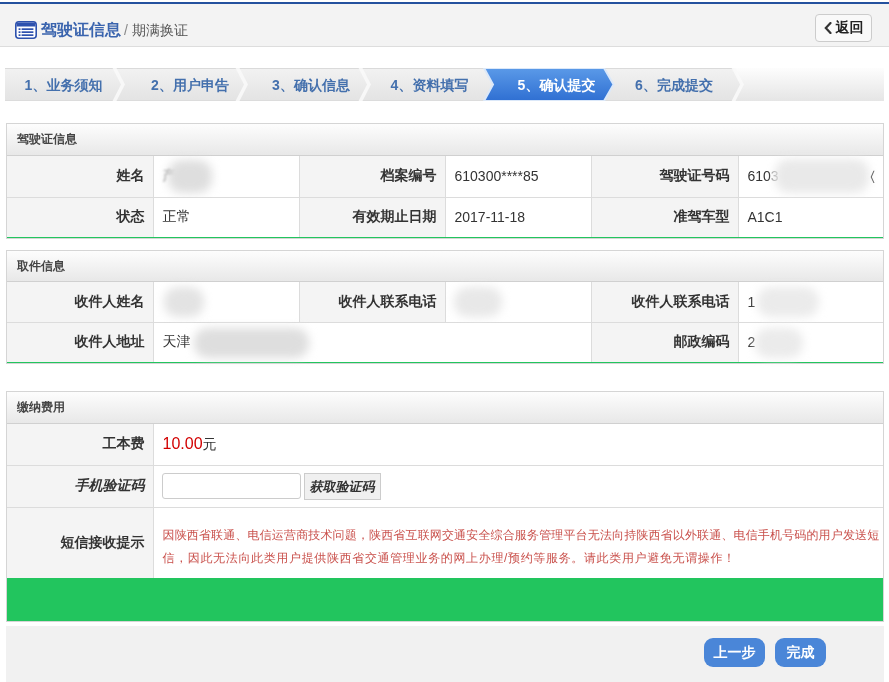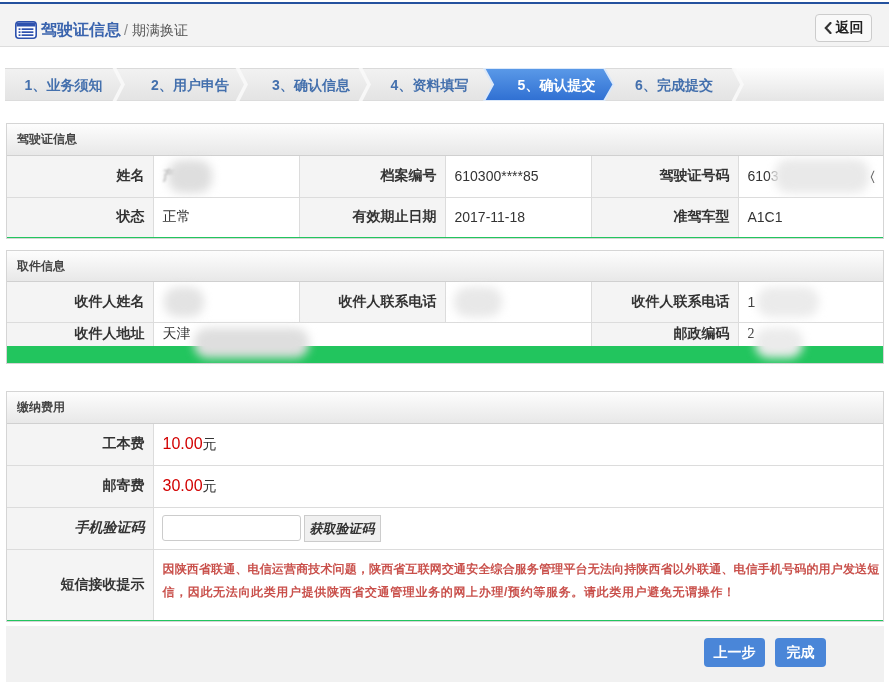--- a/index.html
+++ b/index.html
@@ -20,23 +20,23 @@
 table.grid tr td:last-child { border-right:none; }
 table.grid tr:first-child td { border-top:none; }
 table.grid tr:last-child td { border-bottom:none; }
 td.lbl { background:#f4f4f4; text-align:right; padding-right:8px; font-weight:bold; }
 td.val { background:#fff; padding-left:9px; }
 .blob { position:absolute; background:#dedede; border-radius:14px; filter:blur(5px); }
 .red { color:#d20000; font-weight:normal; font-size:16px; }
 .yuan { color:#333; font-size:14px; font-weight:normal; }
 .vinput { position:absolute; left:8px; top:7px; width:139px; height:26px; border:1px solid #ccc; border-radius:3px; background:#fff; }
 .vbtn { position:absolute; left:150px; top:7px; width:77px; height:27px; background:#f0f0f0; border:1px solid #ccc; font-size:13px; font-weight:bold; color:#333; text-align:center; line-height:25px; }
-table.grid td.warn { font-size:12px; letter-spacing:0.15px; line-height:23px; color:#c9504b; font-weight:bold; vertical-align:top !important; padding-top:8px; }
+table.grid td.warn { font-size:12px; letter-spacing:0.15px; line-height:23px; color:#c9504b; font-weight:normal; vertical-align:top !important; padding-top:16px; }
 .footer { position:absolute; left:6px; top:626px; width:878px; height:56px; background:#f1f1f1; }
-.bluebtn { position:absolute; top:12px; height:29px; background:#4a86d8; border-radius:4px; color:#fff; font-size:14px; font-weight:bold; text-align:center; line-height:29px; }
+.bluebtn { position:absolute; top:12px; height:29px; background:#4a86d8; border-radius:9px; color:#fff; font-size:14px; font-weight:bold; text-align:center; line-height:29px; }
 </style>
 </head>
 <body>
 <div class="topline"></div>
 <div class="header">
   <svg class="hicon" width="22" height="18" viewBox="0 0 22 18">
     <rect x="0.8" y="0.8" width="20.4" height="16.4" rx="3" fill="#fff" stroke="#2d51ae" stroke-width="1.6"></rect>
     <path d="M1.6 3.8 a2.2 2.2 0 0 1 2.2-2.2 h14.4 a2.2 2.2 0 0 1 2.2 2.2 v1.6 h-18.8 z" fill="#2d51ae"></path>
     <rect x="3.6" y="7.3" width="1.9" height="1.7" fill="#2d51ae"></rect>
     <rect x="6.6" y="7.3" width="11.8" height="1.7" fill="#2d51ae"></rect>
@@ -124,41 +124,37 @@
       <td class="val" style="width:146px;">
             <div class="blob" style="left:10px; top:5px; width:40px; height:30px; background:#e3e3e3;"></div>
           </td>
       <td class="lbl" style="width:146px;">收件人联系电话</td>
       <td class="val" style="width:146px;">
             <div class="blob" style="left:8px; top:5px; width:48px; height:30px; background:#e8e8e8;"></div>
           </td>
       <td class="lbl" style="width:147px;">收件人联系电话</td>
       <td class="val">1<div class="blob" style="left:18px; top:5px; width:62px; height:30px; background:#ebebeb;"></div></td>
     </tr>
-    <tr style="height:24px;font-family:Liberation Serif, serif;">
+    <tr style="height:40px;">
       <td class="lbl">收件人地址</td>
       <td class="val" colspan="3">天津<div class="blob" style="left:40px; top:5px; width:115px; height:30px;"></div></td>
       <td class="lbl">邮政编码</td>
       <td class="val">2<div class="blob" style="left:16px; top:5px; width:48px; height:30px; background:#ebebeb;"></div></td>
     </tr>
   </tbody>
     </table>
 </div>
 
 <div class="box" id="box3" style="top:391px; height:231px;">
   <div class="boxhdr" style="height:32px; line-height:31px;">缴纳费用</div>
   <table class="grid">
     <tbody>
         <tr style="height:41px;">
       <td class="lbl" style="width:146px;">工本费</td>
       <td class="val"><span class="red">10.00</span><span class="yuan">元</span></td>
-    </tr>
-    <tr style="height:42px;">
-      <td class="lbl">邮寄费</td>
-      <td class="val"><span class="red">30.00</span><span class="yuan">元</span></td>
     </tr>
     <tr style="height:42px;font-style:italic;">
       <td class="lbl">手机验证码</td>
       <td class="val">
             <div class="vinput"></div>
             <div class="vbtn">获取验证码</div>
           </td>
     </tr>
     <tr style="height:71px;">
       <td class="lbl">短信接收提示</td>

